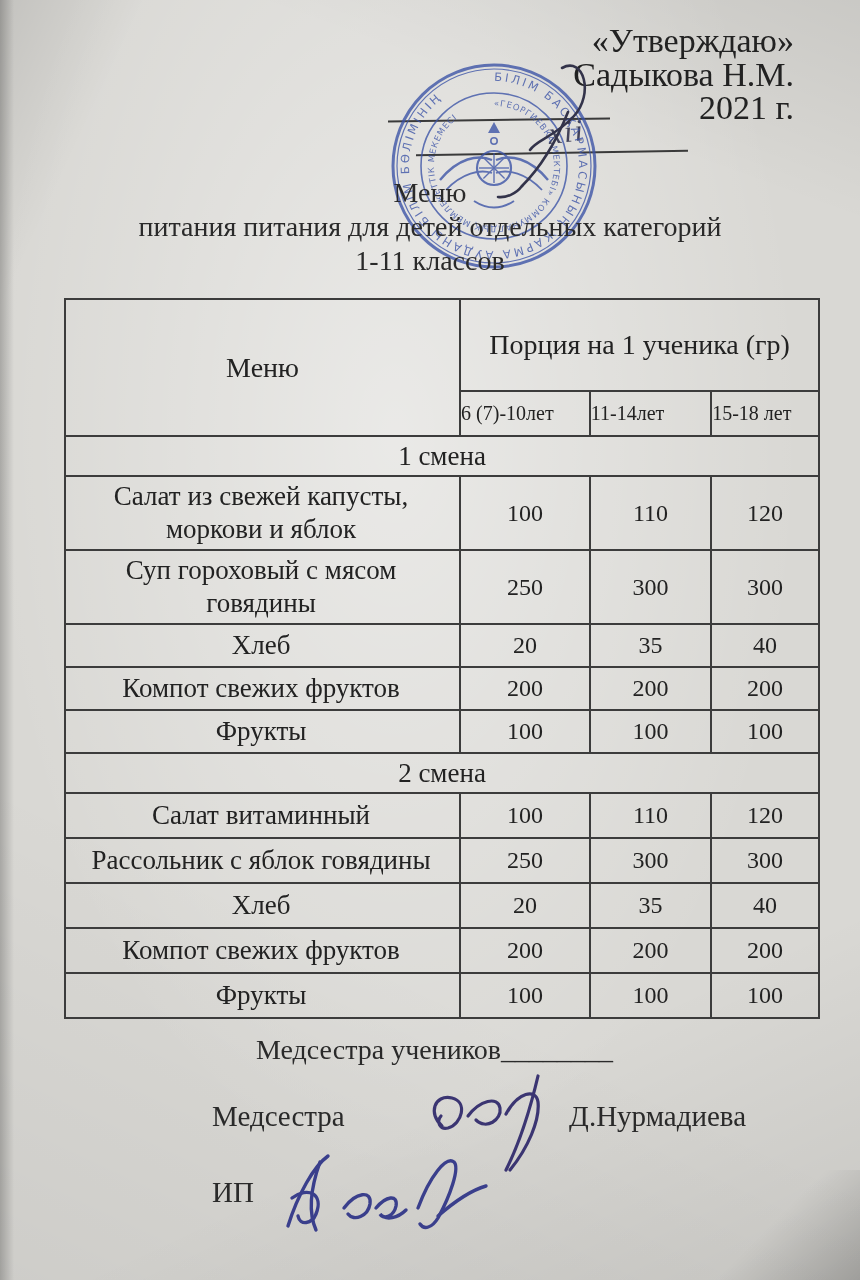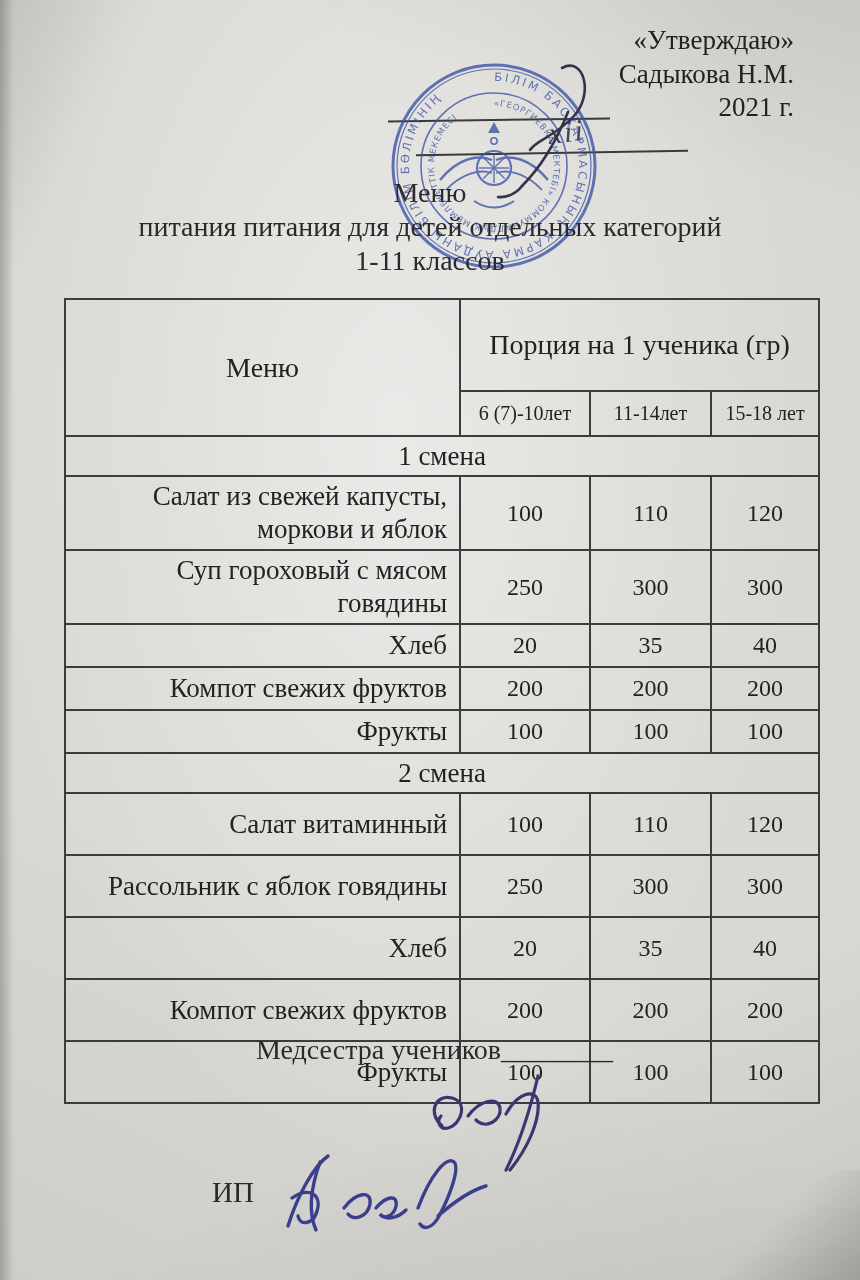--- a/index.html
+++ b/index.html
@@ -16,48 +16,48 @@
       linear-gradient(25deg,  rgba(0,0,0,0.05) 0%, rgba(0,0,0,0) 30%),
       #d9d8d4;
   }
   .edge-left { position:absolute; left:0; top:0; bottom:0; width:14px;
     background:linear-gradient(90deg, rgba(0,0,0,0.22), rgba(0,0,0,0)); }
   .corner-fold { position:absolute; right:0; bottom:0; width:140px; height:110px;
     background:linear-gradient(315deg, rgba(0,0,0,0.20), rgba(0,0,0,0) 58%); }
 
   
   .approval { position:absolute; top:24px; right:66px; text-align:right;
-    font-size:27px; line-height:33.5px; color:#222; }
+    font-size:34px; line-height:33.5px; color:#222; }
   .sig-line { position:absolute; border-bottom:2px solid #3a3a3a; height:0; }
   .sig-line1 { left:388px; top:119px; width:222px; transform:rotate(-0.8deg); }
   .sig-line2 { left:416px; top:152px; width:272px; transform:rotate(-1deg); }
   .xii { position:absolute; left:548px; top:114px; font-size:31px; font-style:italic;
     color:#43435a; transform:rotate(-6deg); letter-spacing:2px; }
 
   
   .stamp { position:absolute; left:388px; top:60px; width:212px; height:212px;
     opacity:0.78; }
   .director-sig { position:absolute; left:430px; top:50px; width:260px; height:160px; }
 
   
   .title { position:absolute; top:176px; left:0; width:860px; text-align:center;
     font-size:28px; line-height:34px; color:#2a2a2a; }
 
   
   table.menu { position:absolute; left:64px; top:298px; width:756px;
     border-collapse:collapse; table-layout:fixed; }
   table.menu, table.menu td { border:2.5px solid #3c3c3c; }
   table.menu td { color:#222; vertical-align:middle; }
-  td.dish { text-align:right; padding:3px 12px 3px 9px; font-size:27px; line-height:33px; }
+  td.dish { text-align:center; padding:3px 12px 3px 9px; font-size:27px; line-height:33px; }
   td.num  { text-align:center; font-size:24px; }
   td.hdr  { text-align:center; font-size:28px; }
-  td.age  { text-align:center; font-size:20px;margin-left:44px; }
+  td.age  { text-align:left; font-size:20px;margin-left:44px; }
   td.sec  { text-align:center; font-size:27px;border-radius:10px; }
   tr.h-th1 { height:92px; } tr.h-th2 { height:45px; } tr.h-sec { height:40px; }
-  tr.h-2l  { height:70px; } tr.h-1l  { height:43px; } tr.h-1lb { height:62px; }
+  tr.h-2l  { height:70px; } tr.h-1l  { height:43px; } tr.h-1lb { height:45px; }
 
   
   .count-line { position:absolute; left:256px; top:1034px; font-size:28px; color:#2a2a2a; }
   .sign-row { position:absolute; left:212px; width:534px; display:flex;
     justify-content:space-between; font-size:29px; color:#2a2a2a; }
   .row-nurse { top:1100px; } .row-ip { top:1176px;font-family:Liberation Serif, serif; }
   .sig-nurse { position:absolute; left:408px; top:1062px; width:200px; height:116px; }
   .sig-ip { position:absolute; left:264px; top:1146px; width:300px; height:100px; }
 
   .stamp text { fill:#3a52a6; font-family:"DejaVu Sans", sans-serif; }
@@ -208,20 +208,24 @@
       <td class="num">100</td>
       <td class="num">100</td>
     </tr>
   </tbody>
     </table>
 
   <div class="count-line">
     <span>Медсестра учеников</span><span>________</span>
   </div>
 
+  <div class="sign-row row-nurse">
+    <span>Медсестра</span>
+    <span>Д.Нурмадиева</span>
+  </div>
   <div class="sign-row row-ip">
     <span>ИП</span>
   </div>
 
   <svg class="sig-nurse" viewBox="0 0 200 116">
     <g stroke="#3b3572" stroke-width="3.2" fill="none" stroke-linecap="round">
       <path d="M34,64 C20,52 26,32 44,36 C60,40 54,62 40,66 C32,68 28,60 33,54"></path>
       <path d="M60,54 C72,38 90,34 92,46 C94,58 78,68 68,58"></path>
       <path d="M98,52 C110,30 128,26 130,40 C132,58 120,86 102,108"></path>
       <path d="M130,14 C122,48 110,84 98,108"></path>

